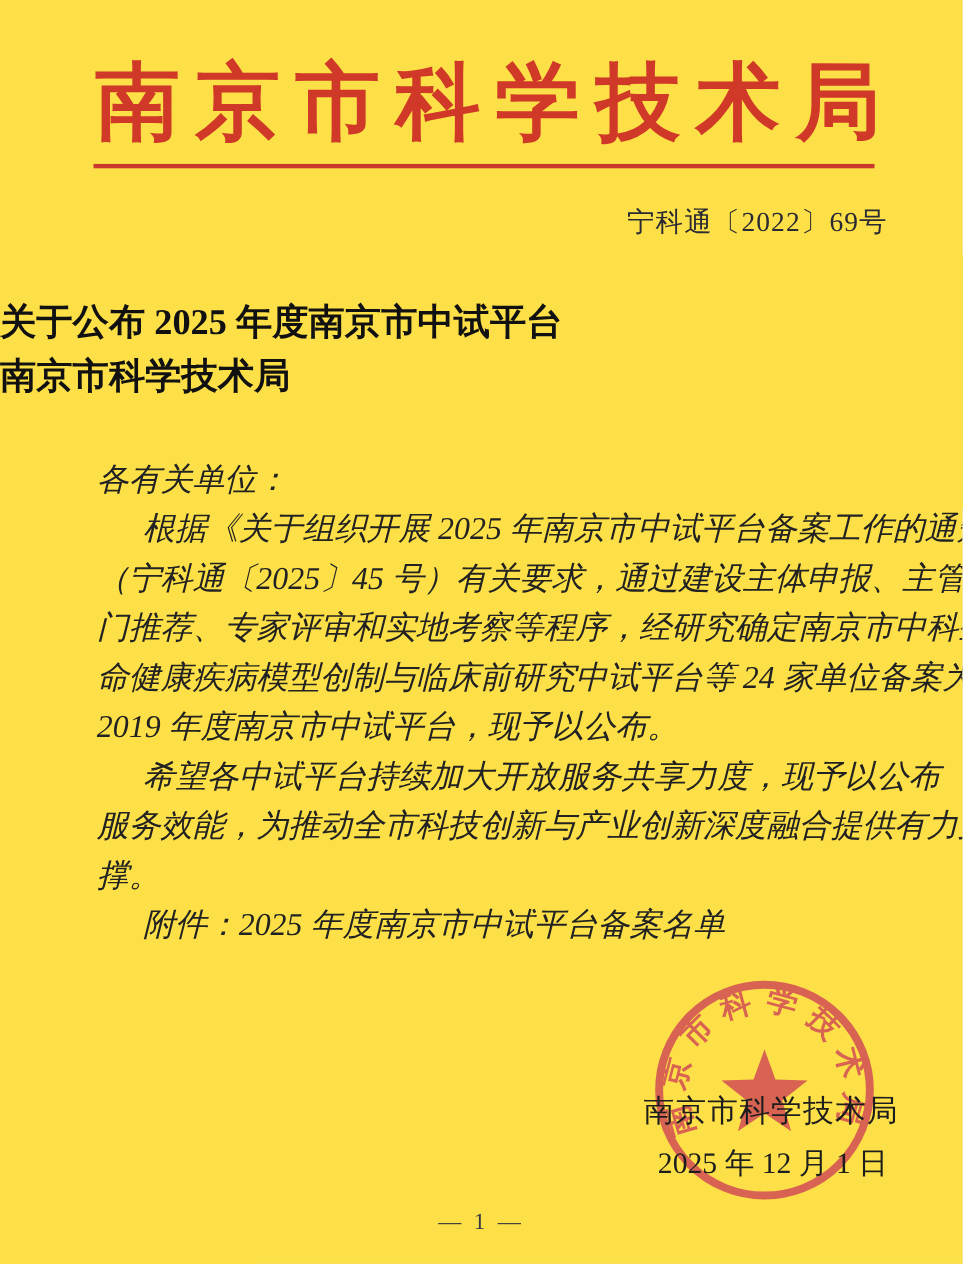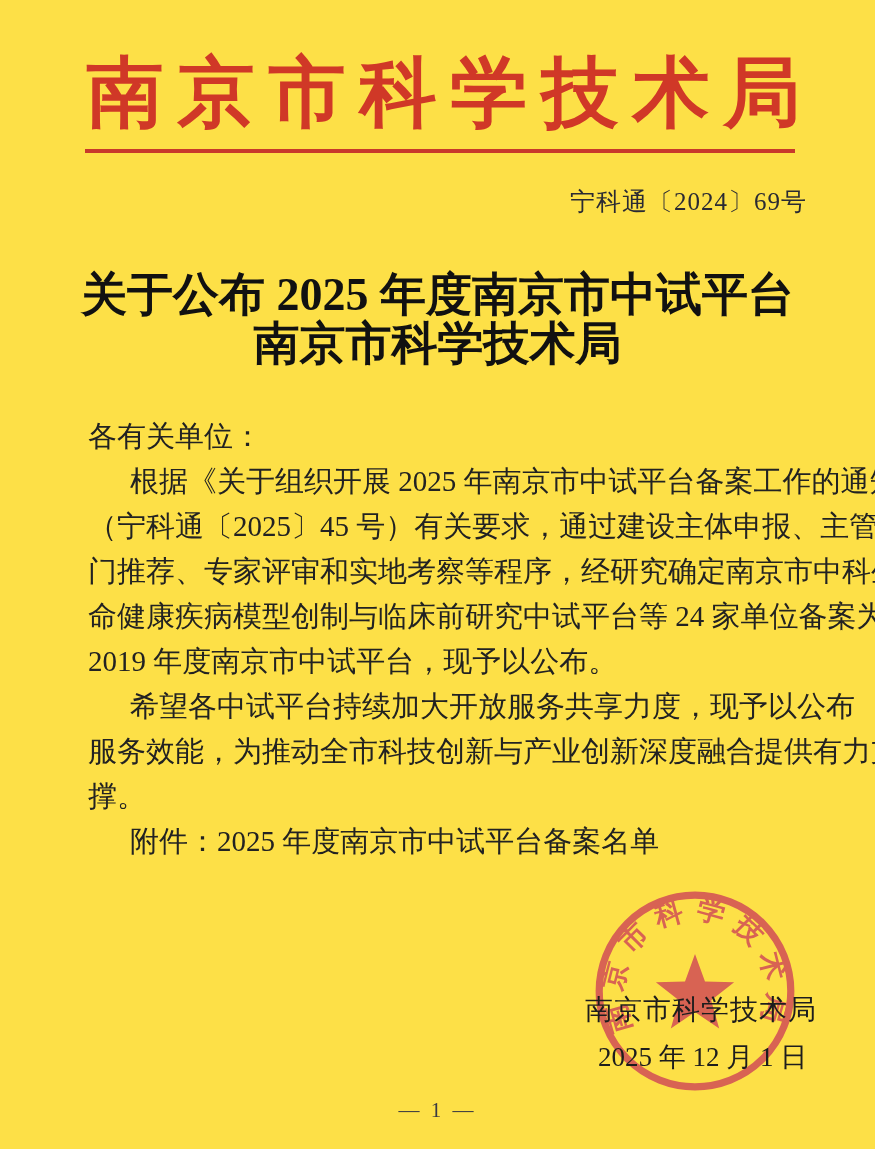--- a/index.html
+++ b/index.html
@@ -48,38 +48,38 @@
     color: #2a2a33;
     letter-spacing: 1px;
     white-space: nowrap;
   }
 
   .notice-title {
     position: absolute;
     top: 270px;
     left: 0;
     width: 875px;
-    text-align: center;
-    font-size: 46px;
+    text-align: left;
+    font-size: 33px;
     font-weight: bold;
     line-height: 49px;
     color: #111;
   }
   .notice-title .t-line { white-space: nowrap; }
 
   .doc-body {
     position: absolute;
     top: 414px;
     left: 88px;
     width: 716px;
     font-size: 29px;
     line-height: 45px;
     color: #222;
   }
-  .doc-body .line { white-space: nowrap; }
+  .doc-body .line { white-space: nowrap; font-style: italic; }
   .doc-body .indent { text-indent: 42px; }
 
   .seal {
     position: absolute;
     left: 592px;
     top: 888px;
     width: 206px;
     height: 206px;
     opacity: 0.8;
     z-index: 1;
@@ -123,21 +123,21 @@
 </style>
 </head>
 <body>
 
 <div class="page">
 
   <div class="agency-header">南京市科学技术局</div>
 
   <div class="red-divider"></div>
 
-  <div class="doc-number">宁科通〔2024〕69号</div>
+  <div class="doc-number">宁科通〔2022〕69号</div>
 
   <div class="notice-title">
     <div class="t-line">关于公布 2025 年度南京市中试平台</div>
     <div class="t-line">南京市科学技术局</div>
   </div>
 
   <div class="doc-body">
     <div class="line">各有关单位：</div>
     <div class="line indent">根据《关于组织开展 2025 年南京市中试平台备案工作的通知》</div>
     <div class="line">（宁科通〔2025〕45 号）有关要求，通过建设主体申报、主管部</div>

